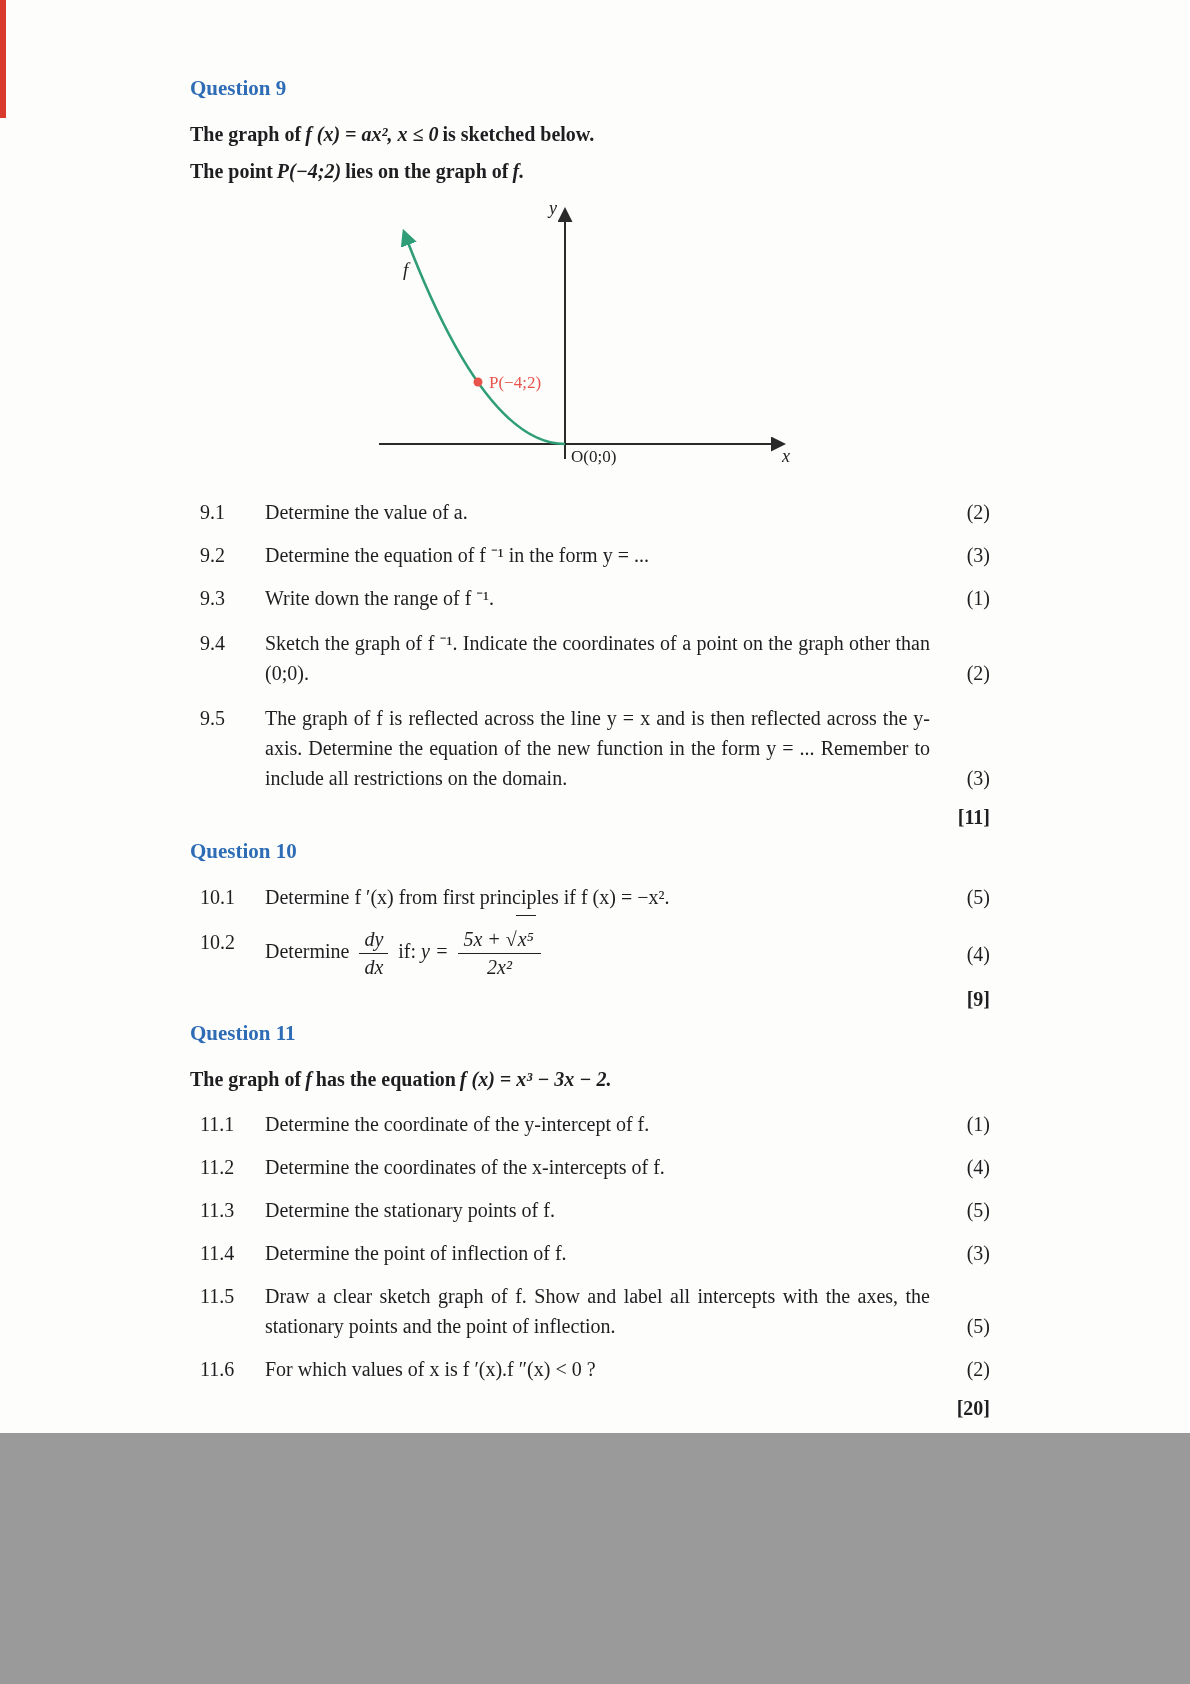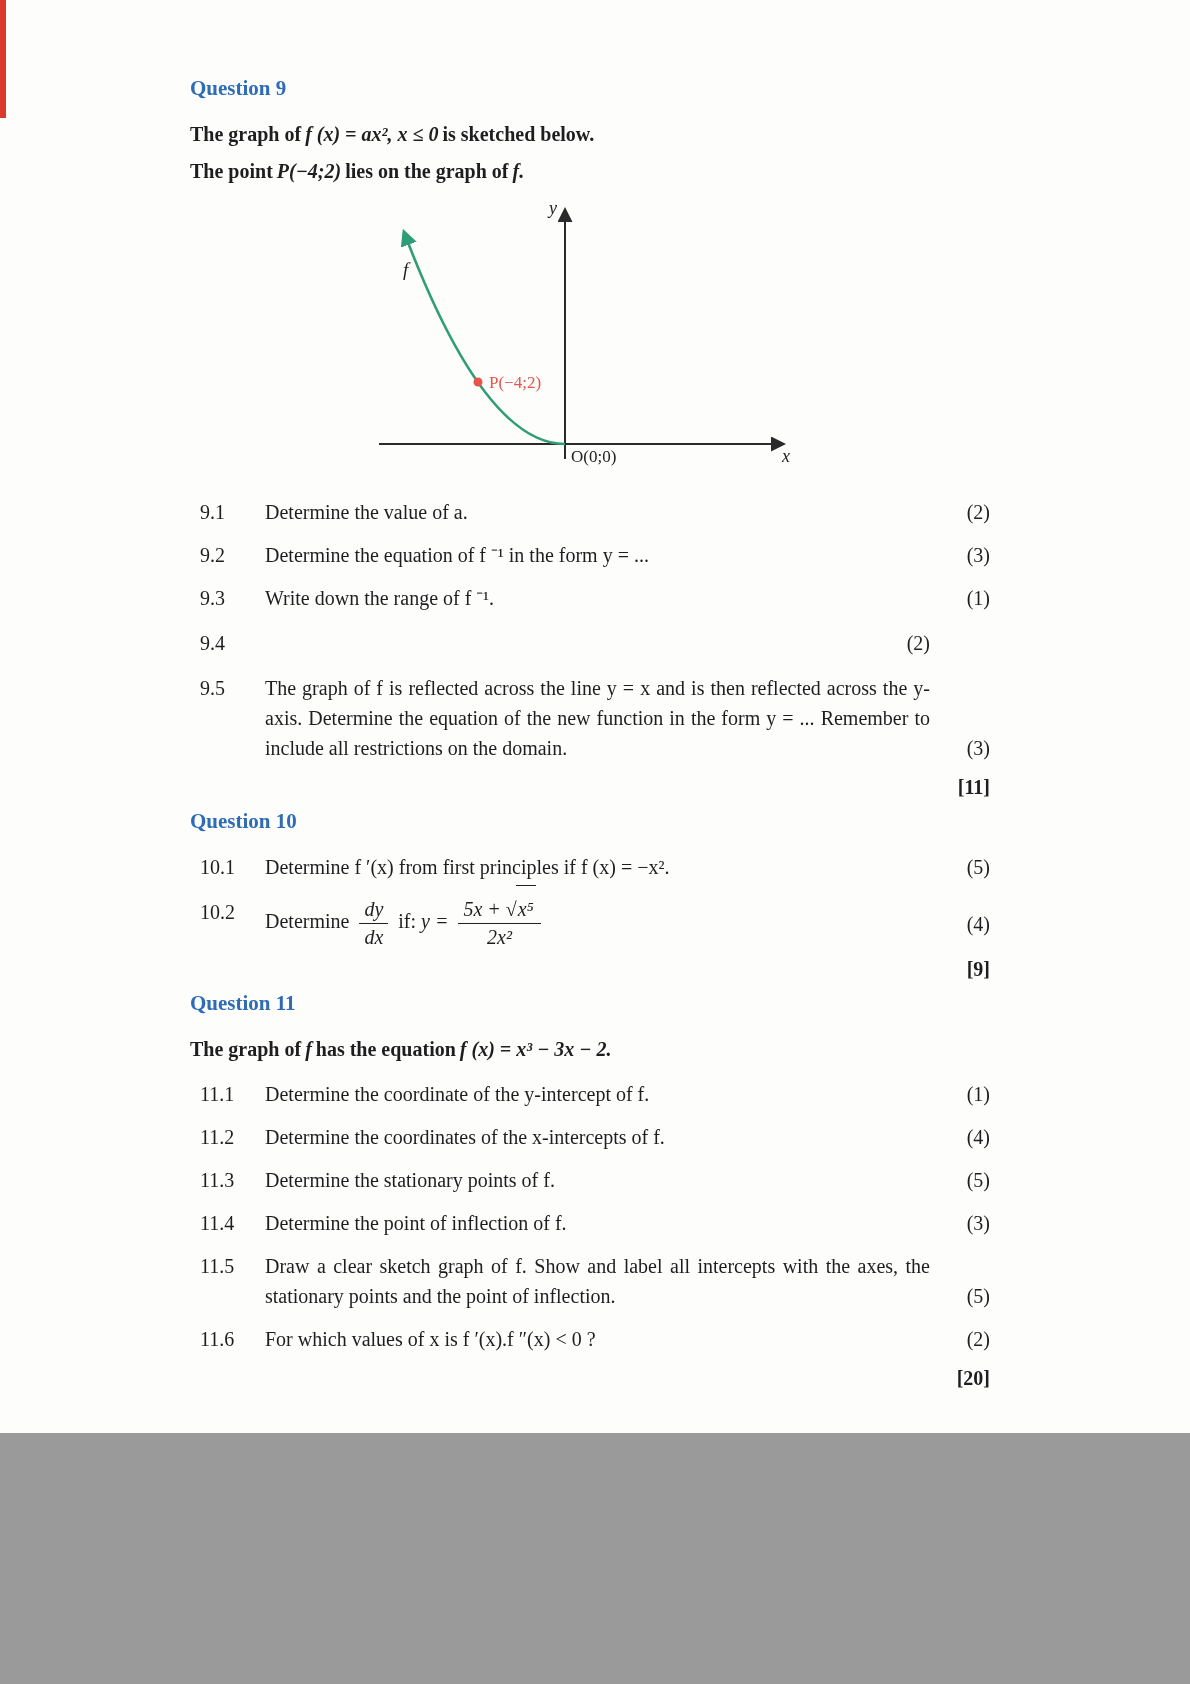--- a/index.html
+++ b/index.html
@@ -100,20 +100,21 @@
       <span class="itext">Determine the equation of f ⁻¹ in the form y = ...</span>
       <span class="marks">(3)</span>
     </div>
     <div class="item gap-after">
       <span class="num">9.3</span>
       <span class="itext">Write down the range of f ⁻¹.</span>
       <span class="marks">(1)</span>
     </div>
     <div class="item gap-after">
       <span class="num">9.4</span>
+      <span class="itext">Sketch the graph of f ⁻¹. Indicate the coordinates of a point on the graph other than (0;0).</span>
       <span class="marks">(2)</span>
     </div>
     <div class="item">
       <span class="num">9.5</span>
       <span class="itext">The graph of f is reflected across the line y = x and is then reflected across the y-axis. Determine the equation of the new function in the form y = ... Remember to include all restrictions on the domain.</span>
       <span class="marks">(3)</span>
     </div>
     <div class="total">[11]</div>
 
     <div class="qheading">Question 10</div>

